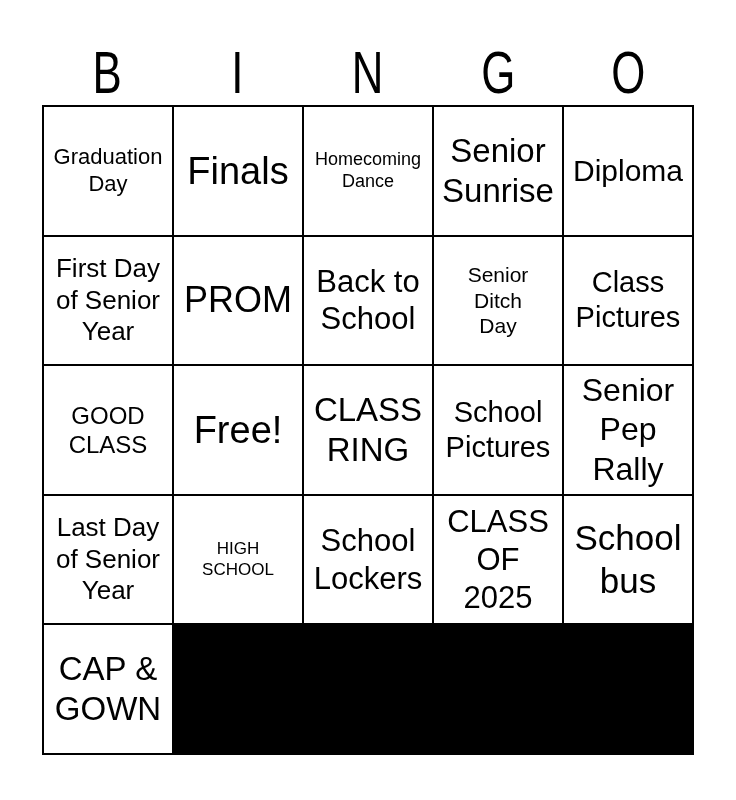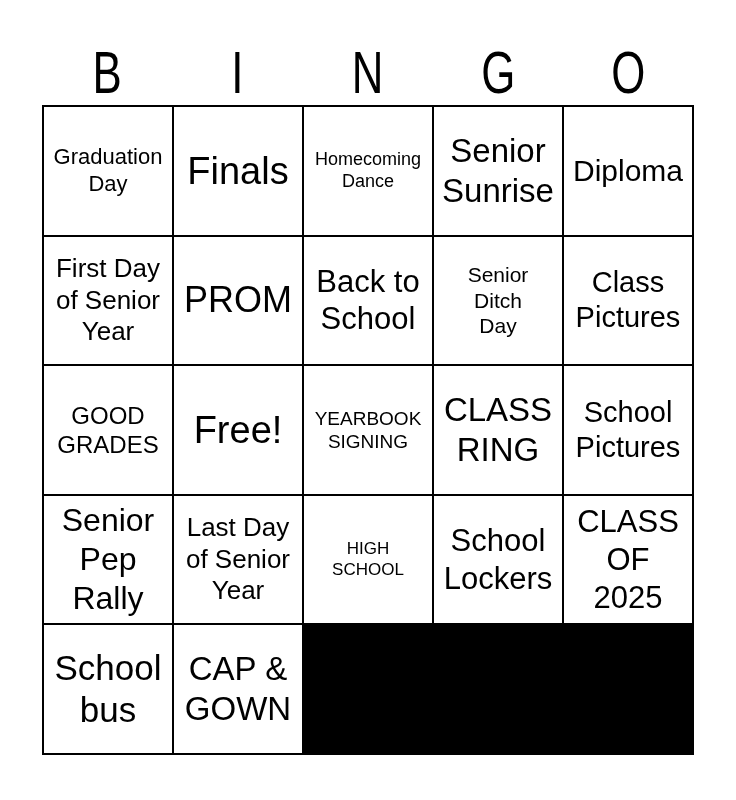--- a/index.html
+++ b/index.html
@@ -103,24 +103,22 @@
     <div class="cell s36">PROM</div>
     <div class="cell s31">Back to
 School</div>
     <div class="cell s21">Senior
 Ditch
 Day</div>
 
     <div class="cell s29">Class
 Pictures</div>
     <div class="cell s24">GOOD
-GRADES</div>
+CLASS</div>
     <div class="cell s38">Free!</div>
-    <div class="cell s19">YEARBOOK
-SIGNING</div>
     <div class="cell s33">CLASS
 RING</div>
 
     <div class="cell s29">School
 Pictures</div>
     <div class="cell s32">Senior
 Pep
 Rally</div>
     <div class="cell s26">Last Day
 of Senior

